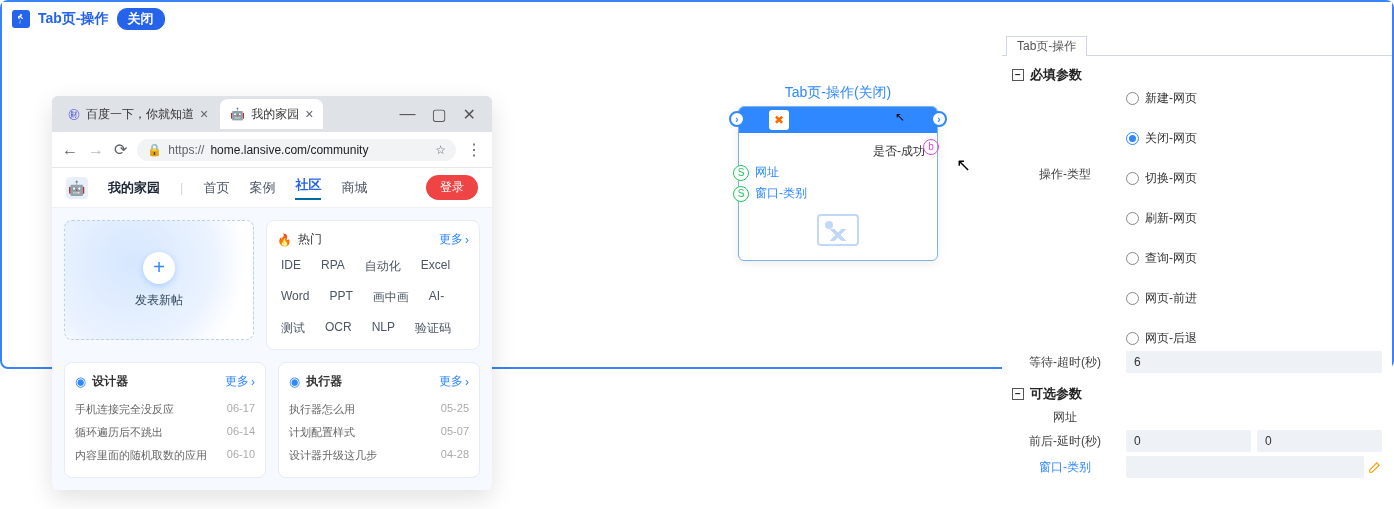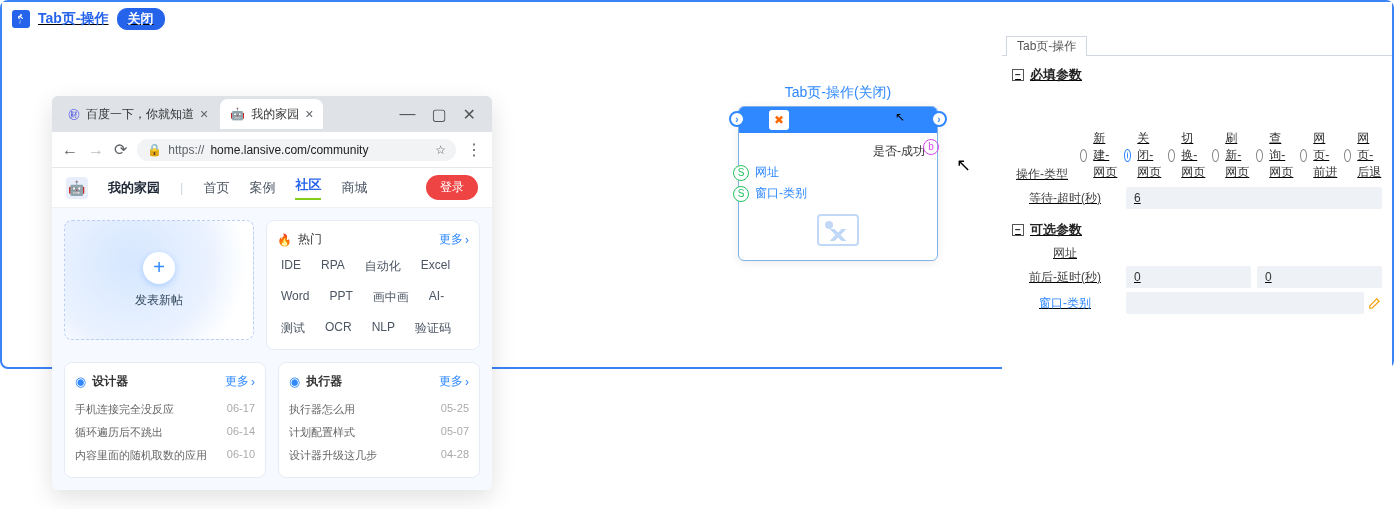--- a/index.html
+++ b/index.html
@@ -1,18 +1,18 @@
 <!DOCTYPE html>
 <html><head>
 <meta charset="utf-8">
 <style>
 * { box-sizing: border-box; margin: 0; padding: 0; font-family: "Microsoft YaHei", "PingFang SC", sans-serif; }
 body { background: #fff; width: 1394px; height: 509px; overflow: hidden; }
 
-.root { width: 1394px; height: 369px; border: 2px solid #3b82f6; border-radius: 8px; position: relative; background: #fff; text-decoration: underline; }
+.root { width: 1394px; height: 369px; border: 2px solid #3b82f6; border-radius: 8px; position: relative; background: #fff; }
 
 
 .topbar { display: flex; align-items: center; gap: 8px; padding: 6px 10px; background: #fff; border-bottom: none; }
 .walk-icon { width: 18px; height: 18px; background: #2563eb; border-radius: 3px; display: flex; align-items: center; justify-content: center; color:#fff; font-size:12px; }
 .topbar-title { color: #2563eb; font-weight: bold; font-size: 14px; }
 .topbar-pill { background: #2563eb; color: #fff; border-radius: 10px; padding: 1px 10px; font-size: 13px; font-weight: bold; border:1px solid #2563eb; }
 
 
 .main { display: flex; height: calc(100% - 32px); }
 .canvas { flex: 1; position: relative; }
@@ -27,21 +27,21 @@
 .winctrl { margin-left: auto; display: flex; gap: 16px; padding-right: 10px; color:#555; }
 .addr-row { display: flex; align-items: center; gap: 10px; background: #fff; height: 36px; padding: 0 10px; border-bottom: 1px solid #e5e7eb; }
 .addr-btn { color: #5f6368; font-size: 16px; }
 .addr-btn.dis { color: #bdbdbd; }
 .addr-bar { flex: 1; display: flex; align-items: center; gap: 6px; background: #f1f3f4; border-radius: 16px; padding: 4px 10px; font-size: 12px; color:#5f6368; }
 .addr-url { color: #202124; }
 .site-nav { display: flex; align-items: center; gap: 20px; background:#fff; height: 40px; padding: 0 14px; font-size: 13px; border-bottom:1px solid #eef0f3; }
 .site-logo { width:22px; height:22px; border-radius:4px; background:#e8effb; display:flex;align-items:center;justify-content:center; font-size:14px;}
 .site-name { font-weight: bold; color:#1f2937; }
 .nav-link { color:#4b5563;text-align:right; }
-.nav-link.active { color:#2563eb; font-weight:bold; border-bottom:2px solid #84cc16; padding-bottom:4px; }
+.nav-link.active { color:#2563eb; font-weight:bold; border-bottom:2px solid #0369a1; padding-bottom:4px; }
 .login-btn { margin-left:auto; background:#ef4444; color:#fff; border-radius:14px; padding:4px 14px; font-size:12px; }
 .site-body { background:#f6f9ff; padding: 12px; display:grid; grid-template-columns: 190px 1fr; gap: 12px; }
 .card { background:#fff; border:1px solid #e6ecf5; border-radius:8px; padding:10px; }
 .card.dotted { border:1px dashed #bcd0f5; display:flex; flex-direction:column; align-items:center; justify-content:center; height:120px; background: radial-gradient(circle at 35% 35%, #d6e7ff 0%, #eaf2ff 55%, #fff 80%); }
 .plus { width:32px; height:32px; border-radius:50%; background:#fff; box-shadow:0 2px 6px rgba(47,136,255,.3); color:#2f88ff; font-size:20px; display:flex; align-items:center; justify-content:center; margin-bottom:8px;}
 .new-post { font-size:12px; color:#34495e; }
 .card-head { display:flex; align-items:center; gap:6px; font-size:12px; color:#333; margin-bottom:8px; }
 .card-head .fire { color:#ff6a00; }
 .more { margin-left:auto; color:#2f88ff; font-size:12px; display:flex; align-items:center; gap:2px; }
 .tags { display:flex; flex-wrap:wrap; gap: 14px 20px; padding:2px 4px; }
@@ -72,21 +72,21 @@
 .arrow-cursor { position:absolute; right:32px; top:3px; color:#000; font-size:12px; }
 
 
 .panel-tab { display:inline-block; border:1px solid #d0d7e2; border-bottom:none; padding:1px 10px; font-size:12px; color:#555; background:#fff; margin-left:4px; }
 .panel-rule { border-bottom:1px solid #d0d7e2; margin-top:-1px; }
 .section { padding:8px 10px; }
 .sec-head { display:flex; align-items:center; gap:6px; font-size:13px; color:#222; font-weight:bold; }
 .collapse { width:12px; height:12px; border:1px solid #555; font-size:10px; line-height:10px; text-align:center;}
 .form-row { display:flex; align-items:center; margin:4px 0; }
 .form-label { width:114px; text-align:center; font-size:12px; color:#444; padding-right:8px; }
-.radio-col { display:flex; flex-direction:row; gap:6px;margin-top:40px; }
+.radio-col { display:flex; flex-direction:column; gap:23px; }
 .radio-item { display:flex; align-items:center; gap:6px; font-size:12px; color:#333; }
 .radio { width:13px; height:13px; border-radius:50%; border:1.5px solid #888; display:inline-block; position:relative;}
 .radio.checked { border-color:#2f88ff; }
 .radio.checked::after { content:""; position:absolute; inset:2px; border-radius:50%; background:#2f88ff; }
 .text-input { flex:1; background:#eef1f5; border:none; border-radius:2px; padding:4px 8px; font-size:12px; color:#333; }
 .split-inputs { display:flex; gap:6px; flex:1; }
 .split-inputs .text-input { width:50%; }
 .window-link { color:#2f88ff; text-decoration:none; font-size:12px;}
 .edit-icon { width:14px; height:14px; color:#f59e0b; margin-left:4px;}
 .panel-body { padding-top:2px; }

